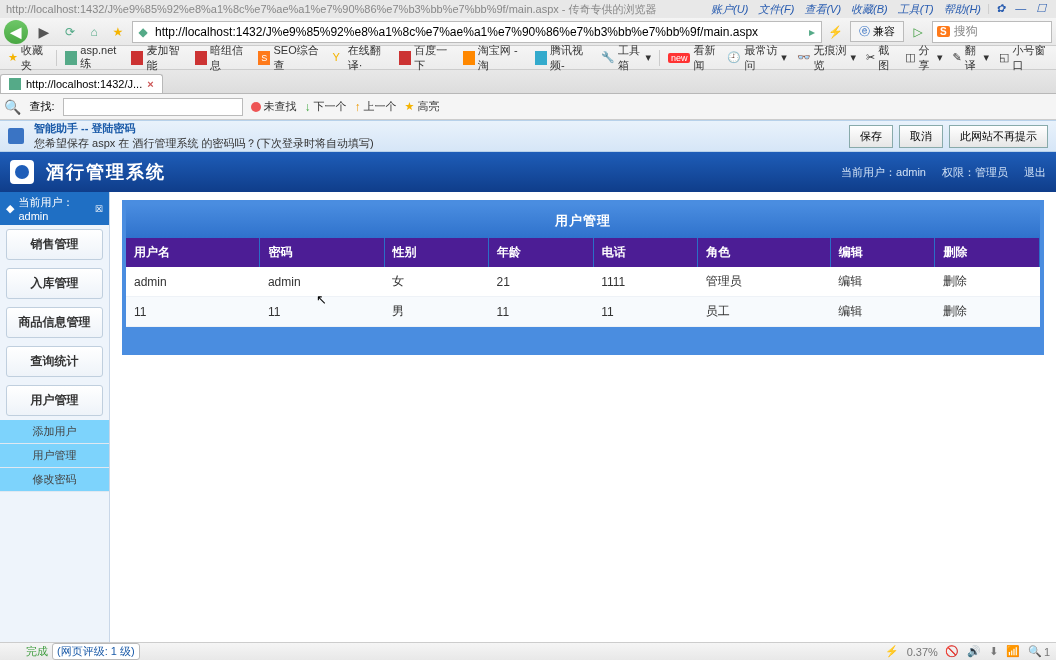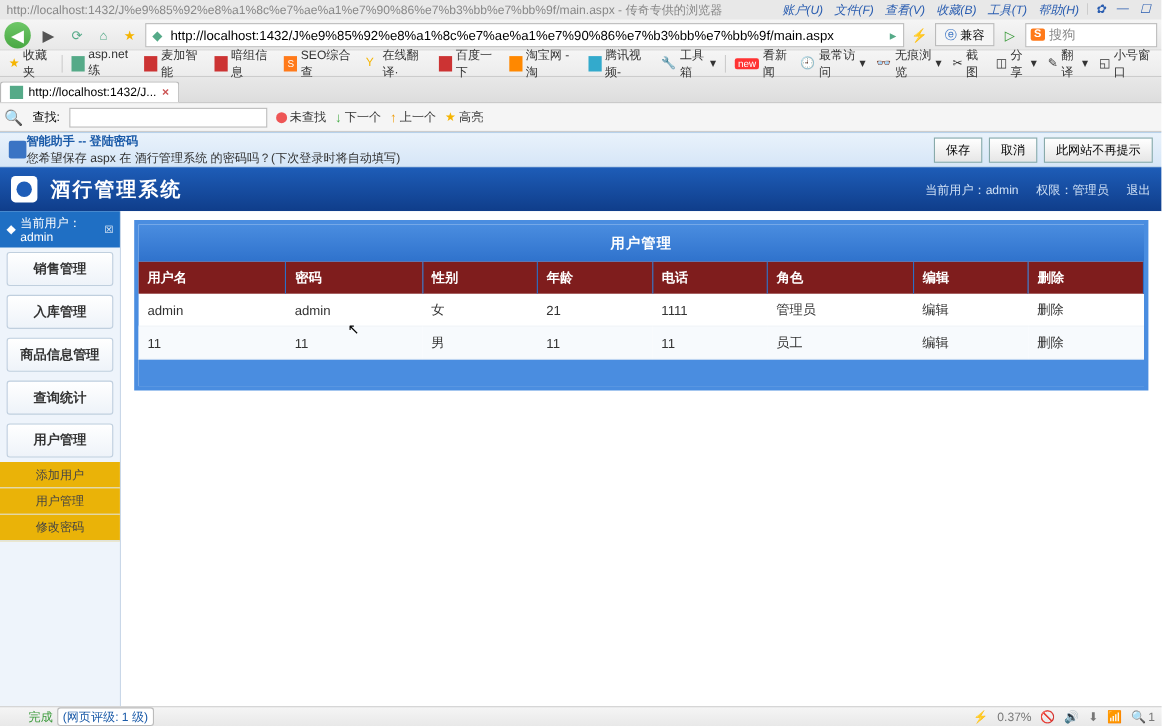--- a/index.html
+++ b/index.html
@@ -41,47 +41,47 @@
 .find-row .mag { color: #5a8; font-size: 14px; }
 .find-input { width: 180px; height: 18px; border: 1px solid #bbb; padding: 0 4px; }
 .find-link { display: inline-flex; align-items: center; gap: 3px; color: #333; }
 .find-link .dot { width: 10px; height: 10px; border-radius: 5px; display: inline-block; }
 .red-dot { background: #e55; }
 .green-arr { color: #4a4; font-size: 12px; }
 .orange-arr { color: #e90; font-size: 12px; }
 .yel-star { color: #f5b400; }
 
 
-.pw-bar { height: 32px; background: linear-gradient(#e9f2fb,#d6e6f7); border-top: 1px solid #b7d1ea; border-bottom: 1px solid #b7d1ea; display: flex; align-items: center; padding: 0 8px; font-size: 11px; }
+.pw-bar { height: 32px; background: linear-gradient(#e9f2fb,#d6e6f7); border-top: 1px solid #b7d1ea; border-bottom: 1px solid #b7d1ea; display: flex; align-items: center; padding: 0 8px; gap: 10px; font-size: 11px; }
 .pw-ic { width: 16px; height: 16px; background: #3a74c4; border-radius: 2px; display: inline-block; }
 .pw-text { color: #333; }
 .pw-title { color: #1a5aa8; font-weight: bold; display: block; }
 .pw-right { margin-left: auto; display: flex; gap: 6px; }
 .pw-btn { border: 1px solid #8aa; background: linear-gradient(#fff,#e6e6e6); padding: 3px 10px; font-size: 11px; }
 
 
 .app-header { height: 40px; background: linear-gradient(#1e5db8,#0f3d8a); display: flex; align-items: center; padding: 0 10px; color: #fff; }
 .app-logo { width: 24px; height: 24px; background: #fff; border-radius: 4px; display: inline-flex; align-items: center; justify-content: center; margin-right: 12px; }
 .app-logo-inner { width: 14px; height: 14px; background: #1e5db8; border-radius: 7px; position: relative; }
 .app-title { font-size: 18px; font-weight: bold; letter-spacing: 2px; }
 .app-header-r { margin-left: auto; font-size: 11px; display: flex; gap: 16px; color: #cfe0f5; }
 
 
 .main { display: flex; height: calc(660px - 18px - 28px - 24px - 24px - 26px - 32px - 40px - 18px); }
 .sidebar { width: 110px; background: #eef4fb; border-right: 1px solid #c9d7e8; display: flex; flex-direction: column; }
 .sb-user { background: #1f6fc4; color: #fff; font-size: 11px; padding: 3px 6px; display: flex; align-items: center; gap: 4px; }
 .sb-user .exp { font-size: 9px; margin-left: auto; }
 .sb-item { background: linear-gradient(#fff,#eef3f9); border: 1px solid #c0cfde; border-radius: 3px; margin: 4px 6px; padding: 6px 0; text-align: center; font-size: 12px; font-weight: bold; color: #333; }
-.sb-sub { background: #eab308; border-bottom: 1px solid #e0e8f1; padding: 4px 0; text-align: center; font-size: 11px; color: #444; }
+.sb-sub { background: #7dd3fc; border-bottom: 1px solid #e0e8f1; padding: 4px 0; text-align: center; font-size: 11px; color: #444; }
 
 .content { flex: 1; background: #fff; overflow: auto; padding: 0; }
 .panel { margin: 8px 12px; border: 4px solid #4a8de0; background: #fff; }
 .panel-title { background: linear-gradient(#4a8de0,#2f72cc); color: #fff; font-weight: bold; text-align: center; padding: 8px 0; font-size: 13px; letter-spacing: 1px; }
 .tbl { width: 100%; border-collapse: collapse; font-size: 12px; }
-.tbl th { background: #7f1d1d; color: #fff; font-weight: bold; padding: 6px 8px; text-align: left; border-right: 1px solid #2a6fc7; }
+.tbl th { background: #4c1d95; color: #fff; font-weight: bold; padding: 6px 8px; text-align: left; border-right: 1px solid #2a6fc7; }
 .tbl td { padding: 6px 8px; color: #333; border-bottom: 1px solid #eef2f7; }
 .tbl td a { color: #333; text-decoration: none; }
 .tbl tr:nth-child(even) td { background: #f7fafd; }
 
 .panel-foot { height: 24px; background: #4a8de0; }
 
 
 .status { position: absolute; bottom: 0; left: 0; right: 0; height: 18px; background: linear-gradient(#f5f5f5,#e8e8e8); border-top: 1px solid #ccc; display: flex; align-items: center; padding: 0 6px; font-size: 11px; color: #555; }
 .status .grn { color: #3a9a3a; margin-left: 20px; }
 .status .rate { border: 1px solid #bbb; border-radius: 3px; padding: 0 4px; margin-left: 4px; background: #fff; color: #1a5aa8; }

